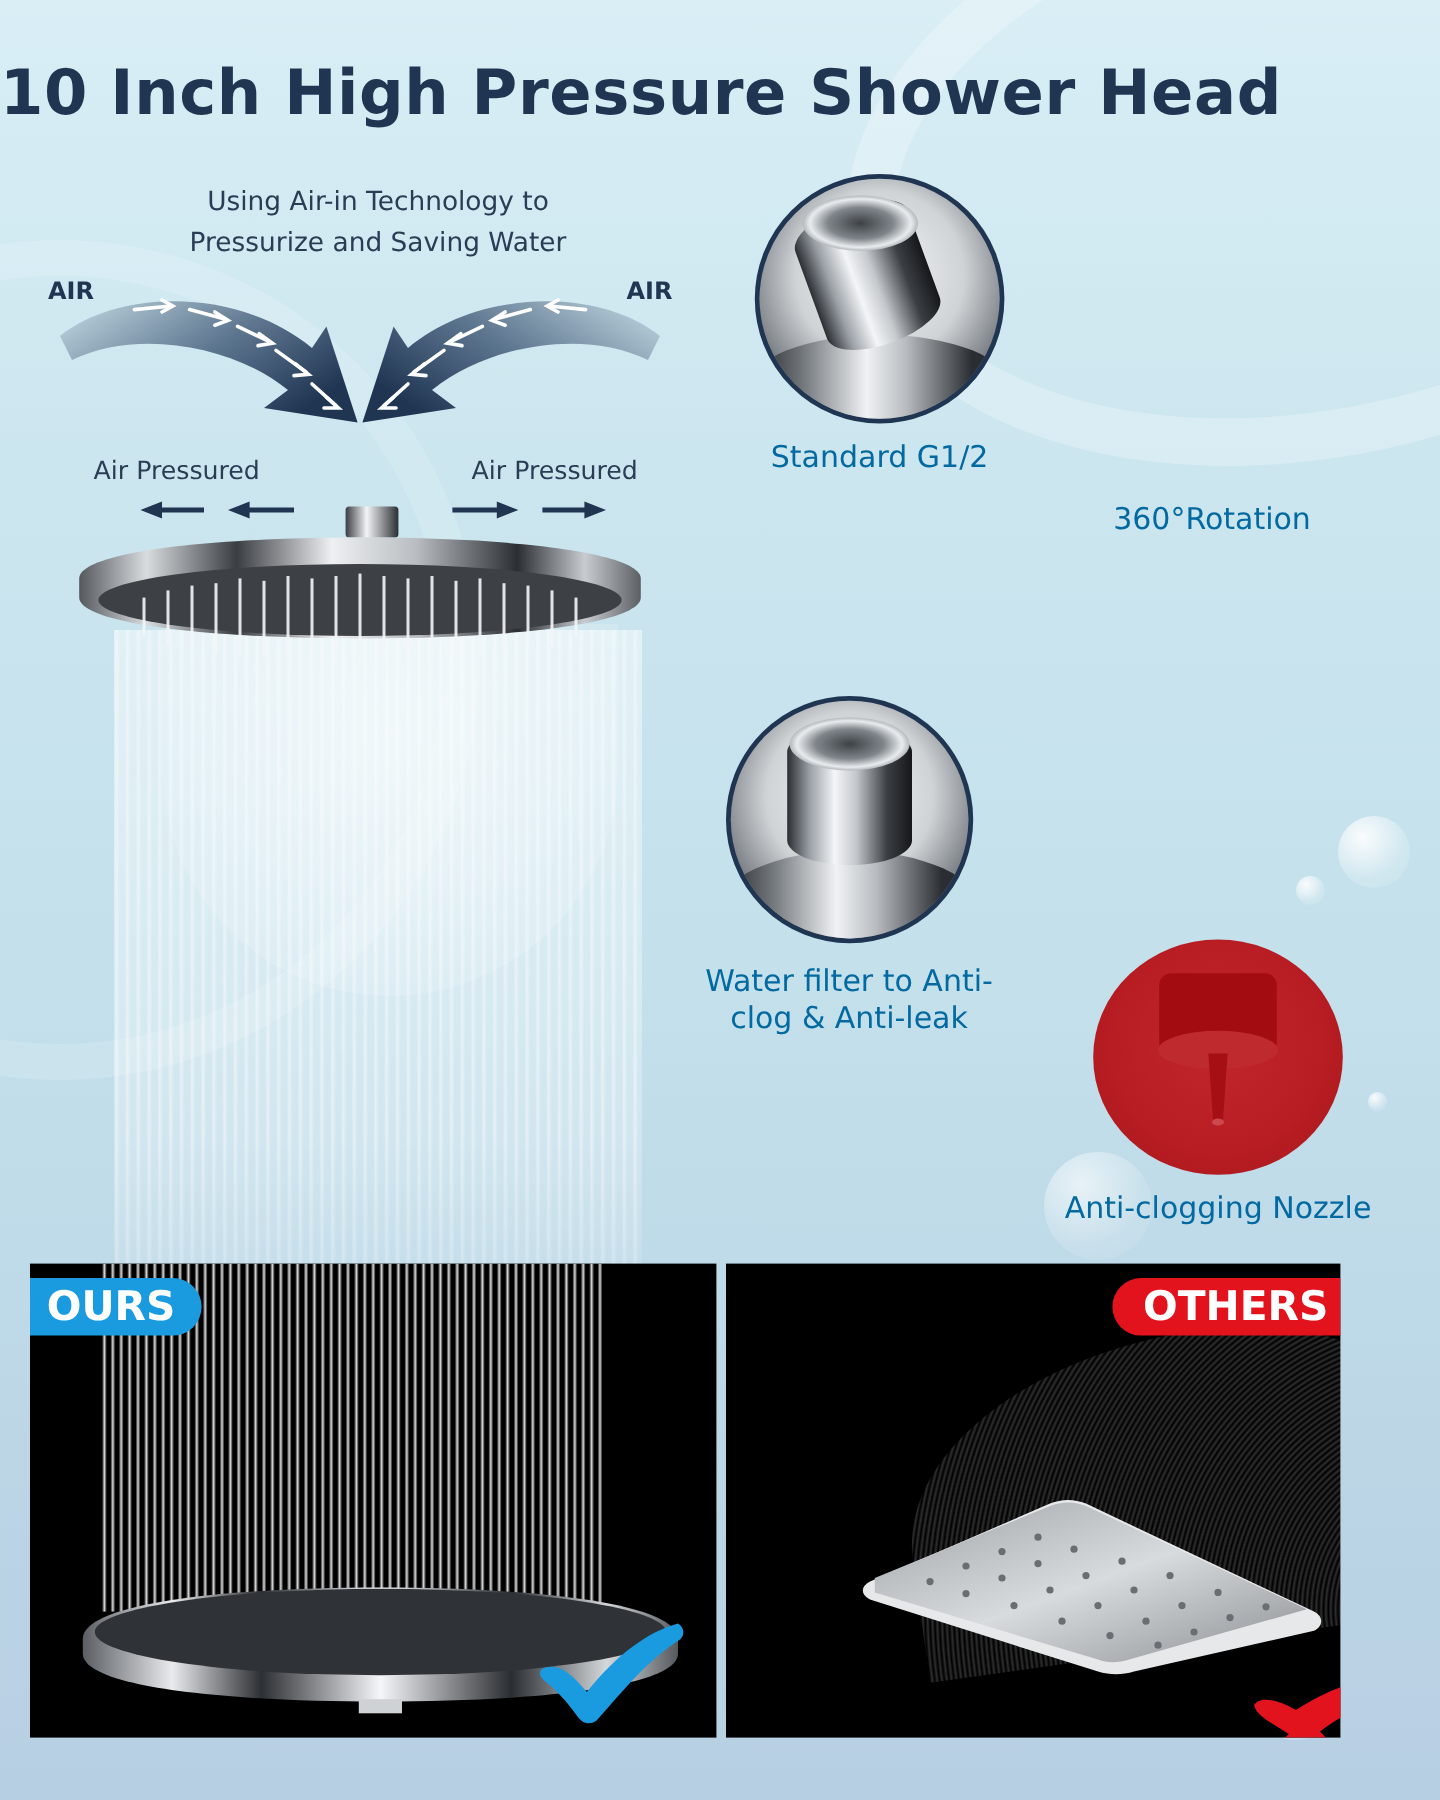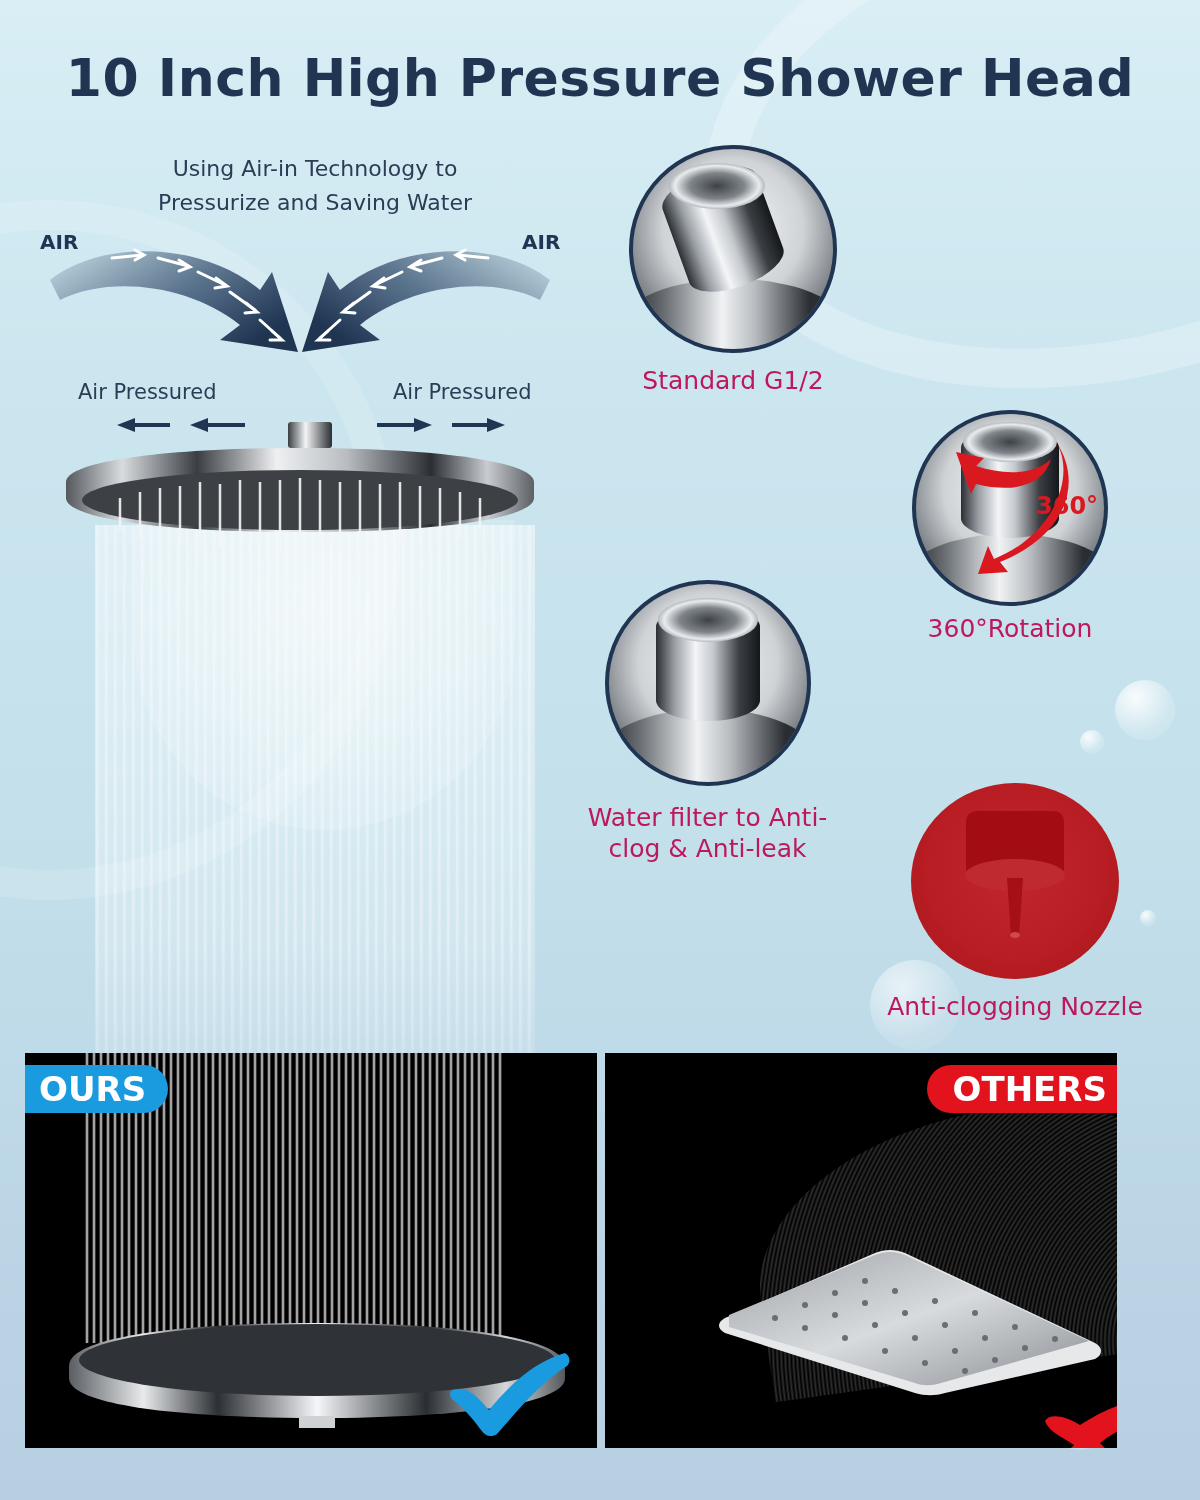--- a/index.html
+++ b/index.html
@@ -14,21 +14,21 @@
     position: absolute; border-radius: 50%;
     border: 40px solid rgba(255,255,255,0.25);
     pointer-events: none;
   }
   .bubble {
     position: absolute; border-radius: 50%;
     background: radial-gradient(circle at 35% 30%, rgba(255,255,255,0.9), rgba(255,255,255,0.2) 60%, rgba(255,255,255,0.05));
     pointer-events: none;
   }
   .title {
-    position: absolute; top: 48px; left: 0; width: 1200px; text-align: center;
+    position: absolute; top: 48px; left: 0; width: 1200px; 
     font-family: "DejaVu Sans", sans-serif; font-weight: bold;
     font-size: 52px; color: #1f3552; letter-spacing: 0.5px;
   }
   .tech-text {
     position: absolute; top: 152px; left: 100px; width: 430px; text-align: center;
     font-size: 22px; line-height: 34px; color: #2a3d55;
   }
   .air-label {
     position: absolute; top: 230px; font-size: 20px; font-weight: bold; color: #1f3552;
   }
@@ -54,21 +54,21 @@
     background: radial-gradient(ellipse at 50% 30%, rgba(255,255,255,0.55), rgba(255,255,255,0.15) 70%);
   }
 
   
   .feature { position: absolute; text-align: center; }
   .feature .circle {
     border-radius: 50%; border: 4px solid #1f3552; overflow: hidden; position: relative;
     background: radial-gradient(circle at 50% 40%, #f6f7f8 0%, #cfd3d6 45%, #6d7278 75%, #2a2d31 100%);
     margin: 0 auto;
   }
-  .feature .label { font-size: 25px; color: #be185d; line-height: 31px; margin-top: 10px; }
+  .feature .label { font-size: 25px; color: #0369a1; line-height: 31px; margin-top: 10px; }
   .fitting {
     position: absolute; left: 50%; transform: translateX(-50%);
     border-radius: 50% / 18%;
     background: linear-gradient(90deg, #2b2e33 0%, #9aa0a6 18%, #f3f5f7 38%, #c5c9cd 55%, #3b3f44 80%, #15171a 100%);
   }
   .fitting-top {
     position: absolute; left: 50%; transform: translateX(-50%);
     border-radius: 50%;
     background: radial-gradient(ellipse at 50% 50%, #3e4247 0%, #7f858a 40%, #e9ecef 62%, #9aa0a5 75%, #4a4e53 100%);
   }
@@ -233,30 +233,20 @@
 <div class="feature" style="left:628px;top:145px;width:210px;">
   <div class="circle" style="width:208px;height:208px;">
     <div class="fitting-base" style="width:220px;height:90px;top:130px;"></div>
     <div class="fitting" style="width:100px;height:120px;top:20px;transform:translateX(-60%) rotate(-20deg);"></div>
     <div class="fitting-top" style="width:96px;height:46px;top:14px;left:42%;"></div>
   </div>
   <div class="label" style="margin-top:12px;">Standard G1/2</div>
 </div>
 
 <div class="feature" style="left:905px;top:410px;width:210px;">
-  <div class="circle" style="width:196px;height:196px;">
-    <div class="fitting-base" style="width:210px;height:90px;top:120px;"></div>
-    <div class="fitting" style="width:98px;height:110px;top:14px;"></div>
-    <div class="fitting-top" style="width:94px;height:40px;top:8px;"></div>
-    <svg style="position:absolute;left:0;top:0;" width="196" height="196" viewBox="0 0 196 196">
-      <path d="M40,38 L68,44 L60,52 C90,62 120,60 135,45 C128,70 100,80 60,70 L55,80 Z" fill="#d9181f"></path>
-      <path d="M140,28 C160,60 140,120 78,145 L72,132 L62,160 L92,158 L84,148 C150,122 168,68 140,28 Z" fill="#d9181f"></path>
-      <text x="120" y="100" font-family="DejaVu Sans, sans-serif" font-weight="bold" font-size="24" fill="#d9181f">360°</text>
-    </svg>
-  </div>
   <div class="label" style="margin-top:7px;">360°Rotation</div>
 </div>
 
 <div class="feature" style="left:565px;top:580px;width:285px;">
   <div class="circle" style="width:206px;height:206px;">
     <div class="fitting-base" style="width:220px;height:100px;top:125px;"></div>
     <div class="fitting" style="width:104px;height:115px;top:22px;"></div>
     <div class="fitting-top" style="width:100px;height:44px;top:14px;"></div>
   </div>
   <div class="label" style="margin-top:16px;">

